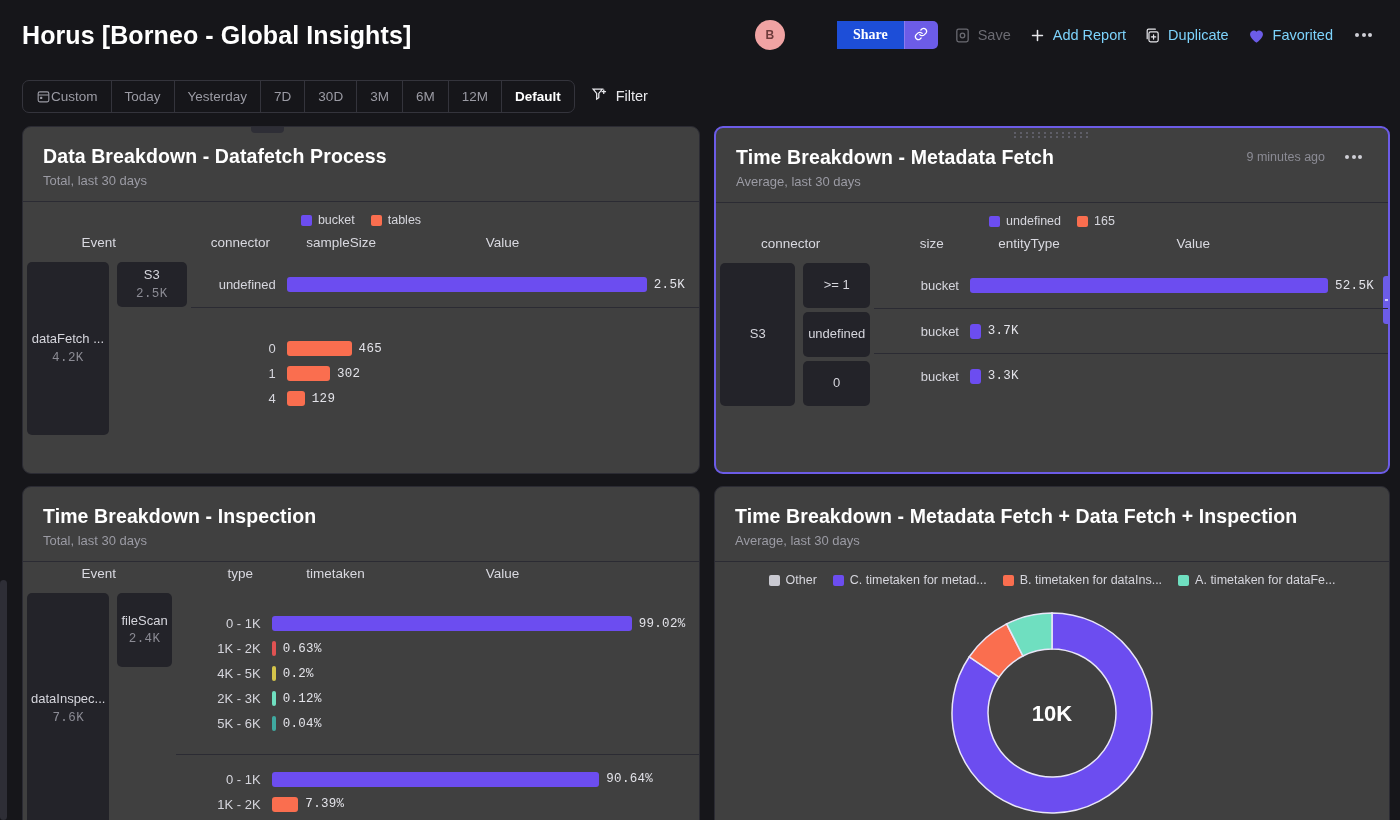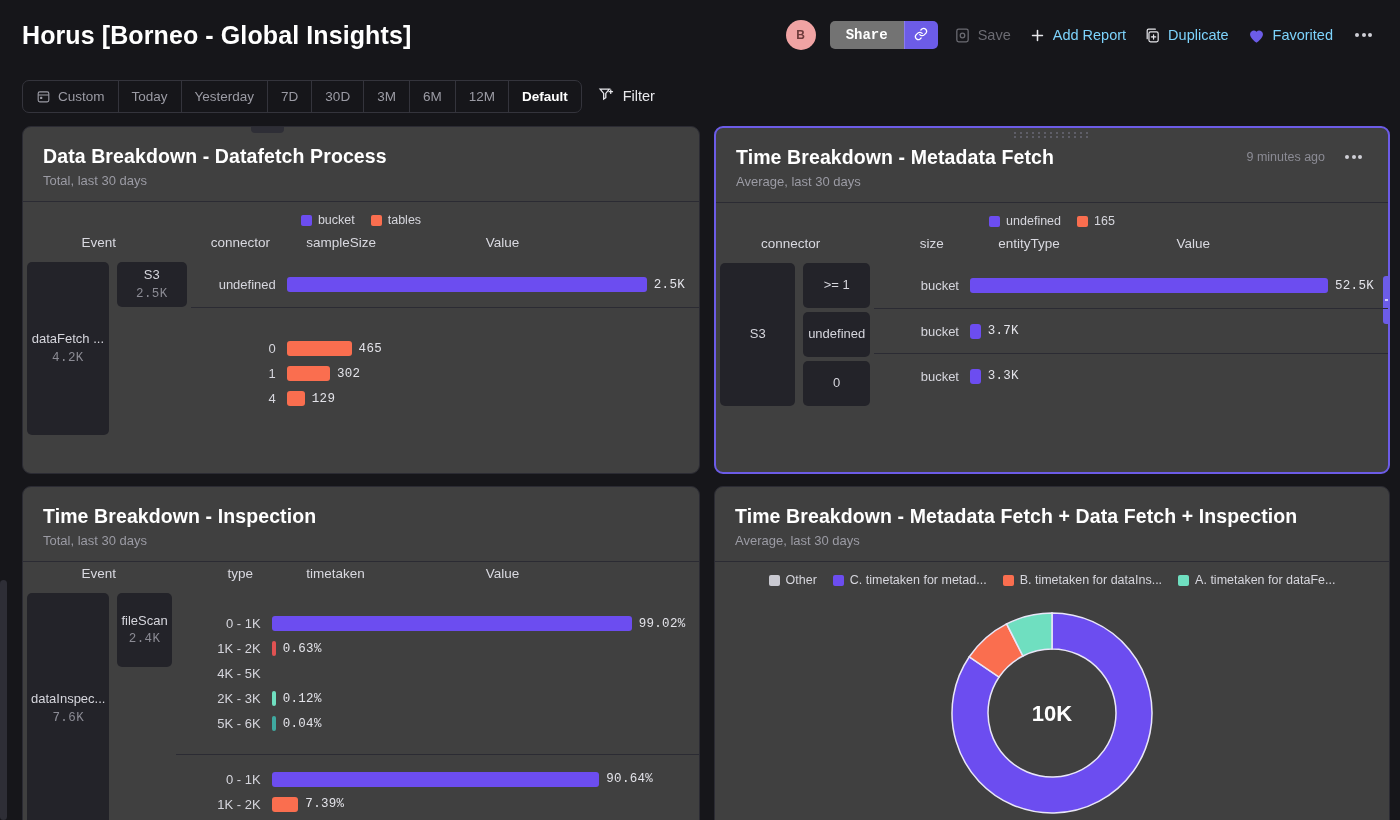--- a/index.html
+++ b/index.html
@@ -29,24 +29,25 @@
     display: flex; align-items: center; gap: 14px;
   }
   .avatar {
     width: 30px; height: 30px; border-radius: 50%;
     background: #f0a3a3; color: #6d3b3b;
     font-size: 12px; font-weight: bold;
     display: flex; align-items: center; justify-content: center;
   }
   .share-group { display: flex; align-items: stretch; border-radius: 5px; overflow: hidden; }
   .share-btn {
-    background: #737373; color: #fff;
+    background: #1d4ed8; color: #fff;
     font-size: 14px; font-weight: bold;
     padding: 6px 16px; border: none; cursor: pointer;
-    font-family: Liberation Mono, monospace;
+    font-family: Liberation Serif, serif;
+    margin-left: 38px;
   }
   .share-link-btn {
     background: #6c5ce7; border: none; border-left: 1px solid #8a7bf0;
     width: 34px; display: flex; align-items: center; justify-content: center;
     cursor: pointer; color: #fff;
   }
   .tool-btn {
     display: flex; align-items: center; gap: 7px;
     background: none; border: none; cursor: pointer;
     color: #7dd3fc; font-size: 14.5px; font-family: inherit;
@@ -65,21 +66,21 @@
   .filterbar {
     display: flex; align-items: center; gap: 16px;
     padding: 0 22px; height: 52px;
   }
   .range-group {
     display: flex; align-items: stretch;
     border: 1px solid #34343c; border-radius: 7px;
     overflow: hidden; height: 33px;
   }
   .range-item {
-    display: flex; align-items: center; gap: 7px;
+    display: flex; align-items: center; 
     padding: 12px 13px; font-size: 13.5px; color: #9b9ba4;
     background: none; border: none; border-right: 1px solid #34343c;
     cursor: pointer; font-family: inherit; white-space: nowrap;
   }
   .range-item:last-child { border-right: none; }
   .range-item.active { color: #ffffff; font-weight: bold; }
   .filter-btn {
     display: flex; align-items: center; gap: 8px;
     background: none; border: none; cursor: pointer;
     color: #e8e8ec; font-size: 14.5px; font-family: inherit;
@@ -526,20 +527,24 @@
               </div>
               <div class="bar-row">
                 <div class="bar-label">1K - 2K</div>
                 <div class="bar-track">
                   <div class="bar-fill" style="width: 4px; background: rgb(224, 82, 82);"></div>
                   <div class="bar-val">0.63%</div>
                 </div>
               </div>
               <div class="bar-row">
                 <div class="bar-label">4K - 5K</div>
+                <div class="bar-track">
+                  <div class="bar-fill" style="width: 4px; background: rgb(212, 196, 74);"></div>
+                  <div class="bar-val">0.2%</div>
+                </div>
               </div>
               <div class="bar-row">
                 <div class="bar-label">2K - 3K</div>
                 <div class="bar-track">
                   <div class="bar-fill" style="width: 4px; background: rgb(111, 223, 192);"></div>
                   <div class="bar-val">0.12%</div>
                 </div>
               </div>
               <div class="bar-row">
                 <div class="bar-label">5K - 6K</div>

